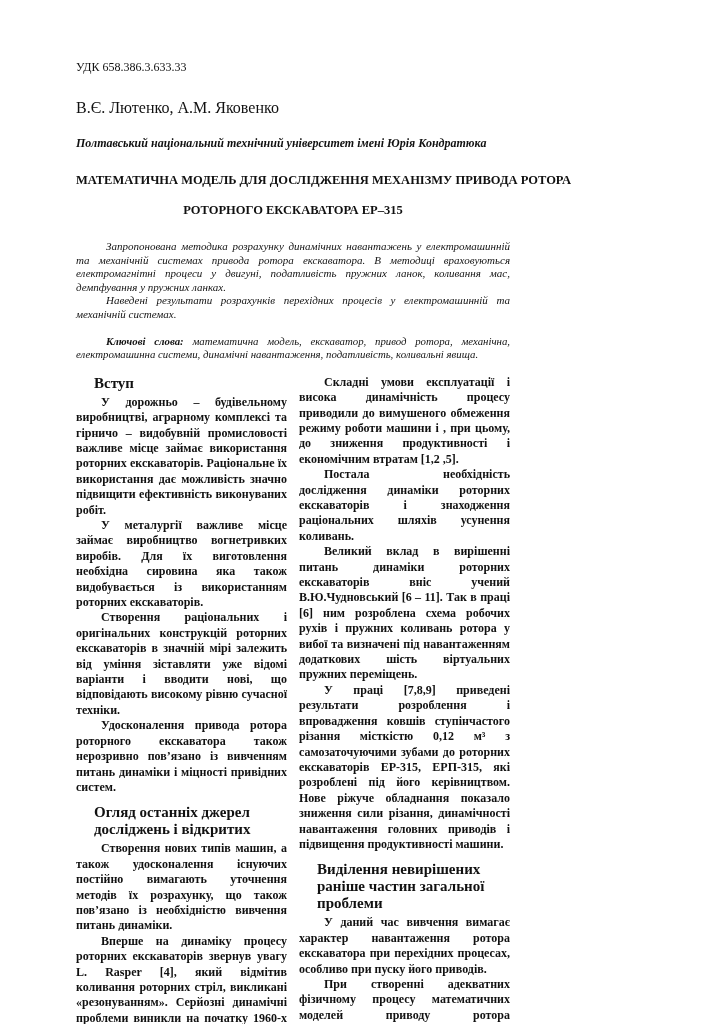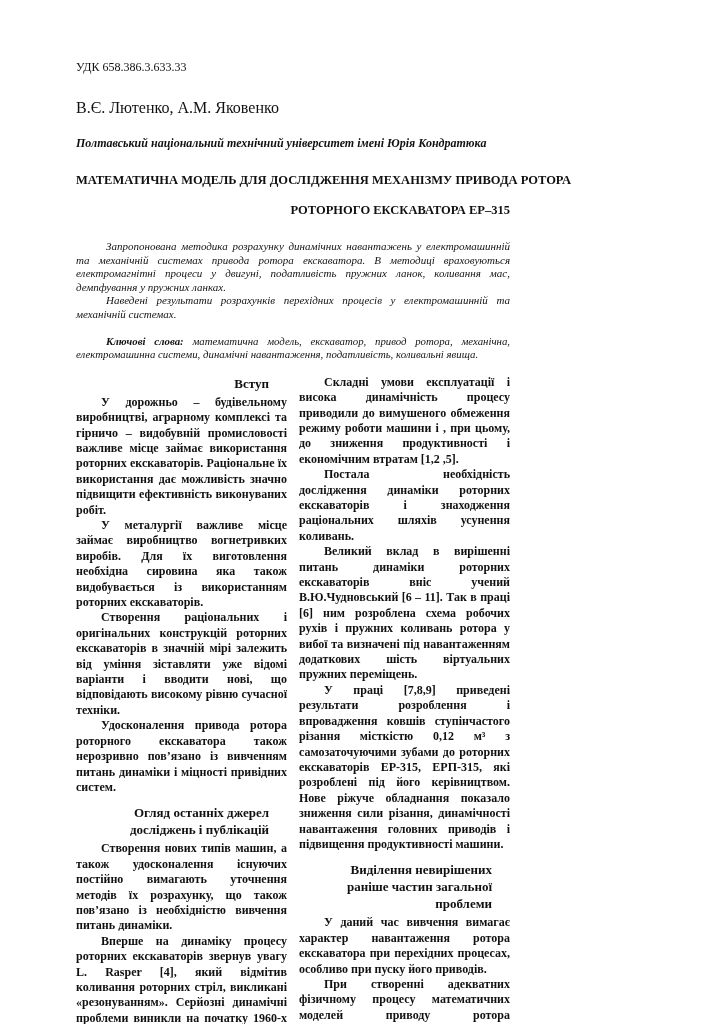--- a/index.html
+++ b/index.html
@@ -8,30 +8,30 @@
     width: 580px;
     min-height: 1024px;
     background: #ffffff;
     padding: 60px 70px 30px 76px;
     font-family: "Liberation Serif", serif;
     color: #111111;
   }
   .udk { font-size: 12px; margin: 0; }
   .authors { font-size: 16px; margin: 24px 0 0; }
   .affiliation { font-size: 12px; font-weight: bold; font-style: italic; margin: 19px 0 0; }
-  .title { font-size: 12.5px; font-weight: bold; text-align: right; margin: 14px 0 0; line-height: 30px; }
+  .title { font-size: 12.5px; font-weight: bold; text-align: center; margin: 14px 0 0; line-height: 30px; }
   .title div { white-space: nowrap; }
   .abstract { margin-top: 15px; font-size: 11px; font-style: italic; line-height: 13.6px; text-align: justify; }
   .abstract p { margin: 0; text-indent: 30px; }
   .keywords { margin: 13px 0 0; font-size: 10.8px; font-style: italic; line-height: 13.6px; text-align: justify; text-indent: 30px; }
   .kw-label { font-weight: bold; }
   .columns { display: flex; gap: 12px; margin-top: 13px; }
   .col { width: 50%; font-size: 12px; line-height: 15.4px; text-align: justify; }
   .col p { margin: 0; text-indent: 25px; font-weight: bold; }
-  .col h2 { font-size: 13px; font-weight: bold; text-align: right; margin: 9px 18px 3px; line-height: 17px; }
+  .col h2 { font-size: 15px; font-weight: bold; text-align: left; margin: 9px 18px 3px; line-height: 17px; }
   .col h2:first-child { margin-top: 0; }
 </style>
 </head>
 <body>
 
 <div class="page">
 
   <p class="udk">УДК 658.386.3.633.33</p>
 
   <p class="authors">В.Є. Лютенко, А.М. Яковенко</p>
@@ -51,21 +51,21 @@
   <p class="keywords"><span class="kw-label">Ключові слова:</span><span> математична модель, екскаватор, привод ротора, механічна, електромашинна системи, динамічні навантаження, податливість, коливальні явища.</span></p>
 
   <div class="columns">
 
     <div class="col">
       <h2>Вступ</h2>
       <p>У дорожньо – будівельному виробництві, аграрному комплексі та гірничо – видобувній промисловості важливе місце займає використання роторних екскаваторів. Раціональне їх використання дає можливість значно підвищити ефективність виконуваних робіт.</p>
       <p>У металургії важливе місце займає виробництво вогнетривких виробів. Для їх виготовлення необхідна сировина яка також видобувається із використанням роторних екскаваторів.</p>
       <p>Створення раціональних і оригінальних конструкцій роторних екскаваторів в значній мірі залежить від уміння зіставляти уже відомі варіанти і вводити нові, що відповідають високому рівню сучасної техніки.</p>
       <p>Удосконалення привода ротора роторного екскаватора також нерозривно пов’язано із вивченням питань динаміки і міцності привідних систем.</p>
-      <h2>Огляд останніх джерел досліджень і публікацій</h2>
+      <h2>Огляд останніх джерел досліджень і відкритих</h2>
       <p>Створення нових типів машин, а також удосконалення існуючих постійно вимагають уточнення методів їх розрахунку, що також пов’язано із необхідністю вивчення питань динаміки.</p>
       <p>Вперше на динаміку процесу роторних екскаваторів звернув увагу L. Rasper [4], який відмітив коливання роторних стріл, викликані «резонуванням». Серйозні динамічні проблеми виникли на початку 1960-х років з початком будівництва і широкого використання роторних екскаваторів на відкритих гірничих роботах в СРСР для екскавації порід, кам’яного і бурого вугілля в районах Сибіру, Далекого сходу і Казахстану.</p>
     </div>
 
     <div class="col">
       <p>Складні умови експлуатації і висока динамічність процесу приводили до вимушеного обмеження режиму роботи машини і , при цьому, до зниження продуктивності і економічним втратам [1,2 ,5].</p>
       <p>Постала необхідність дослідження динаміки роторних екскаваторів і знаходження раціональних шляхів усунення коливань.</p>
       <p>Великий вклад в вирішенні питань динаміки роторних екскаваторів вніс учений В.Ю.Чудновський [6 – 11]. Так в праці [6] ним розроблена схема робочих рухів і пружних коливань ротора у вибої та визначені під навантаженням додаткових шість віртуальних пружних переміщень.</p>
       <p>У праці [7,8,9] приведені результати розроблення і впровадження ковшів ступінчастого різання місткістю 0,12 м³ з самозаточуючими зубами до роторних екскаваторів ЕР-315, ЕРП-315, які розроблені під його керівництвом. Нове ріжуче обладнання показало зниження сили різання, динамічності навантаження головних приводів і підвищення продуктивності машини.</p>
       <h2>Виділення невирішених раніше частин загальної проблеми</h2>

